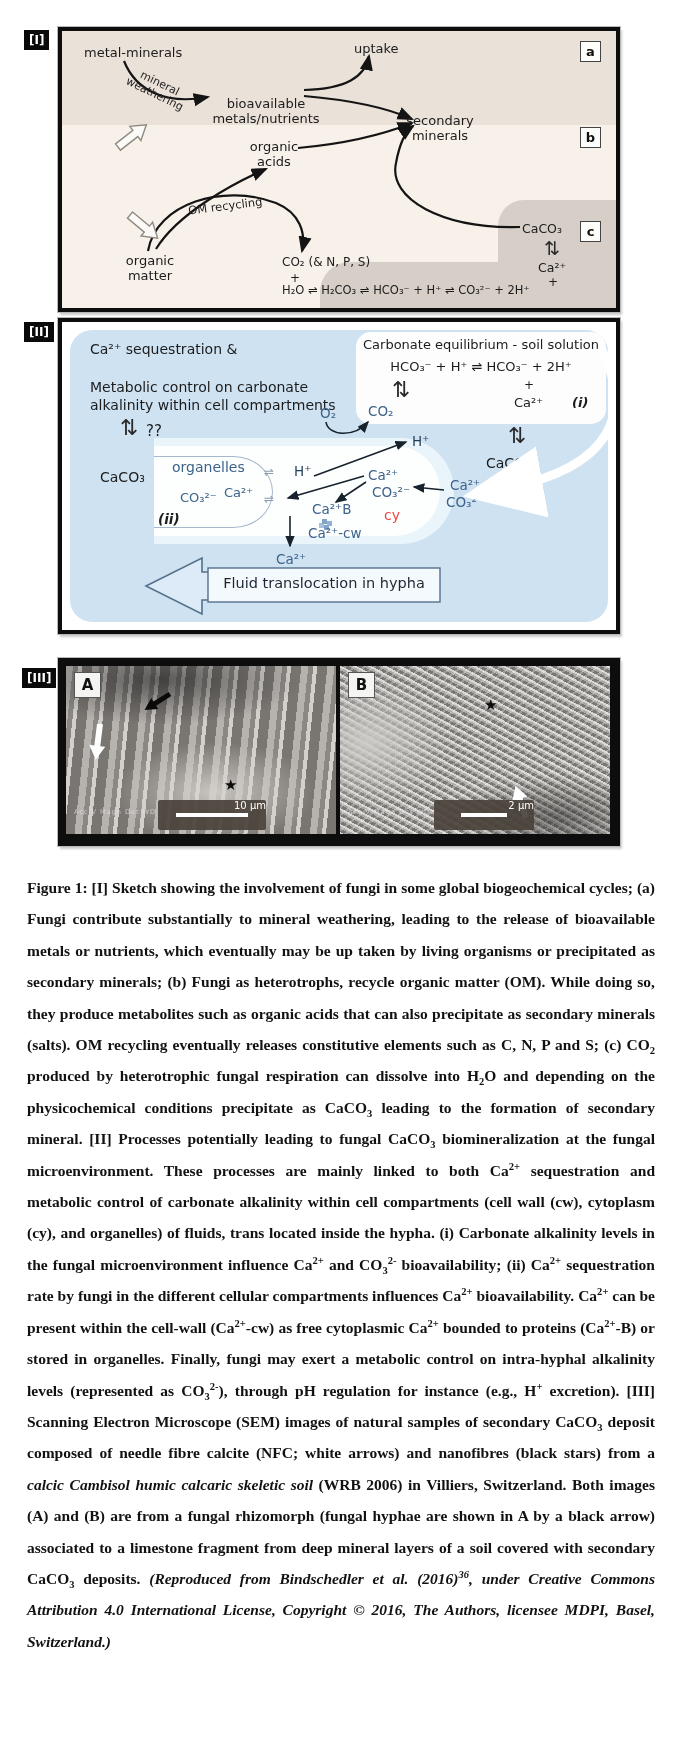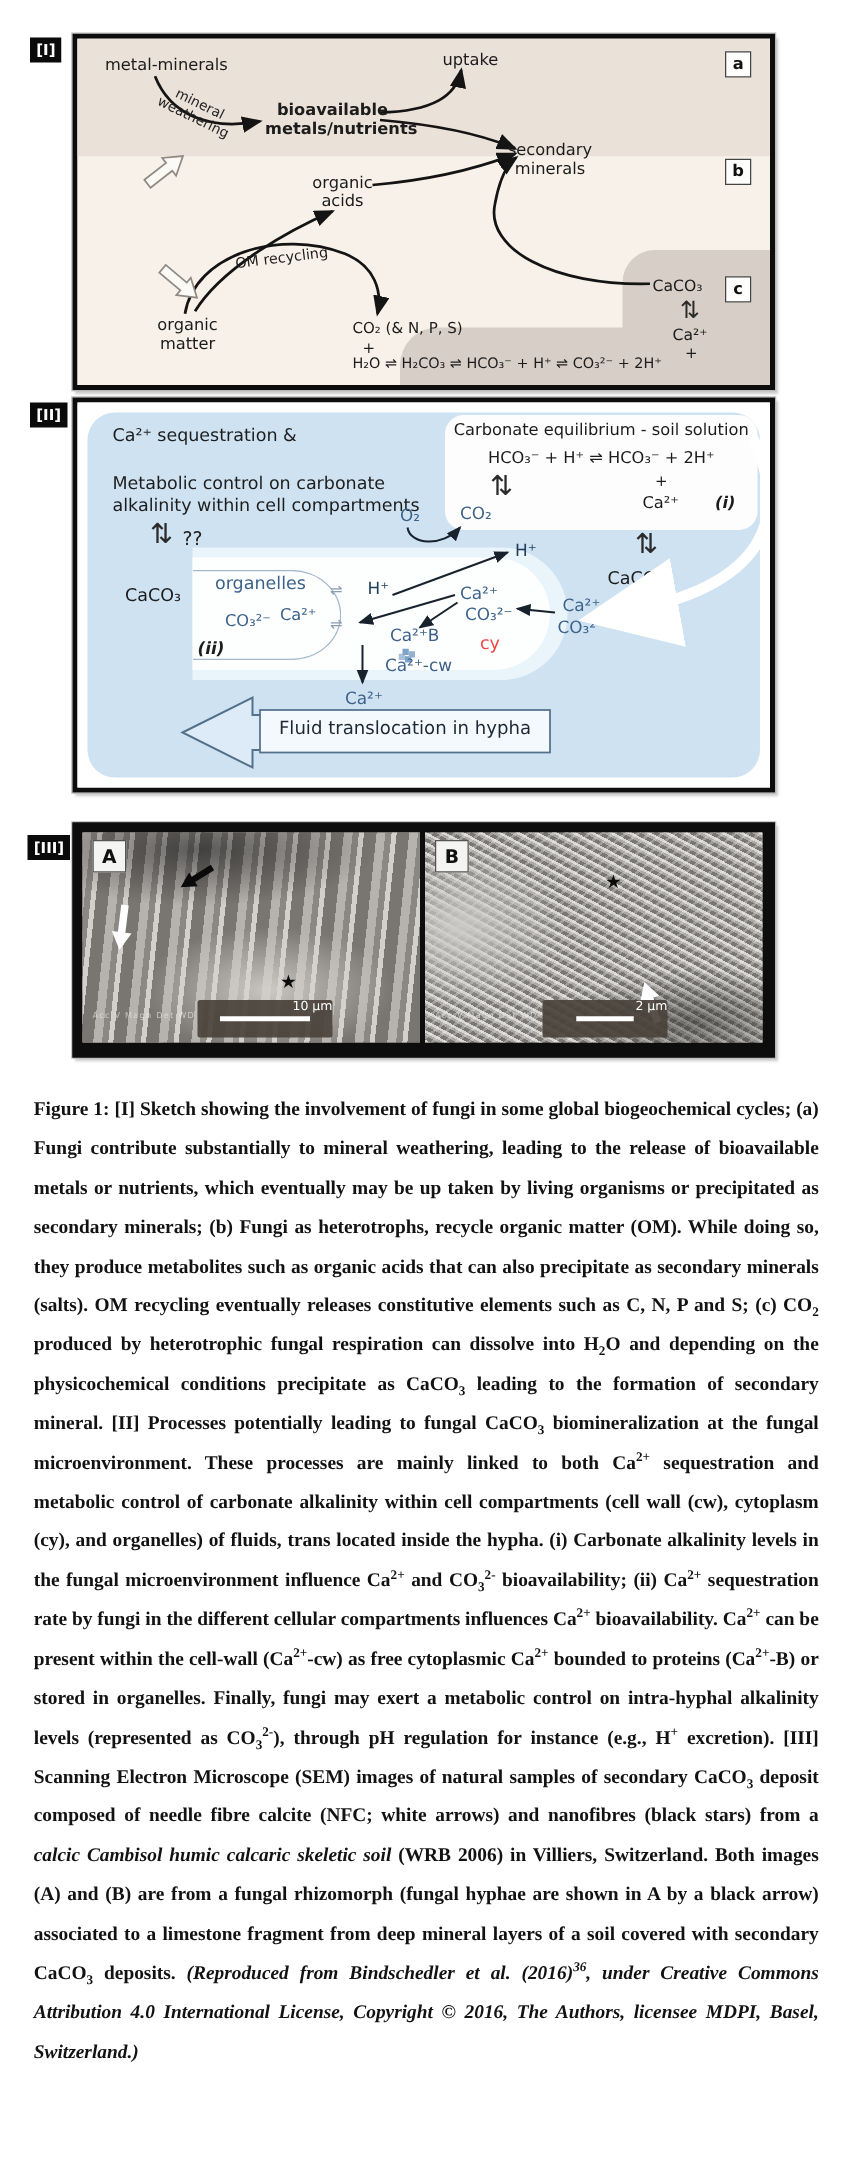--- a/index.html
+++ b/index.html
@@ -96,21 +96,21 @@
           <polygon points="0,-4 22,-4 22,-9 36,0 22,9 22,4 0,4" fill="#fbfaf7" stroke="#8f8a82" stroke-width="1.4"></polygon>
         </g>
         <g transform="translate(68,184) rotate(40)">
           <polygon points="0,-4 22,-4 22,-9 36,0 22,9 22,4 0,4" fill="#fbfaf7" stroke="#8f8a82" stroke-width="1.4"></polygon>
         </g>
       </svg>
 
       <div class="t" style="left:22px;top:14px;">metal-minerals</div>
       <div class="t ctr rot-label" style="left:62px;top:46px;width:66px;transform:rotate(26deg);">mineral
 weathering</div>
-      <div class="t ctr" style="left:150px;top:50px;width:108px;font-weight:bold;">bioavailable
+      <div class="t ctr" style="left:150px;top:65px;width:108px;">bioavailable
 metals/nutrients</div>
       <div class="t" style="left:292px;top:10px;">uptake</div>
       <div class="t ctr" style="left:340px;top:82px;width:76px;">secondary
 minerals</div>
       <div class="cornerbox" style="left:518px;top:10px;">a</div>
       <div class="cornerbox" style="left:518px;top:96px;">b</div>
       <div class="cornerbox" style="left:518px;top:190px;">c</div>
 
 
       <div class="t ctr" style="left:182px;top:108px;width:60px;">organic

